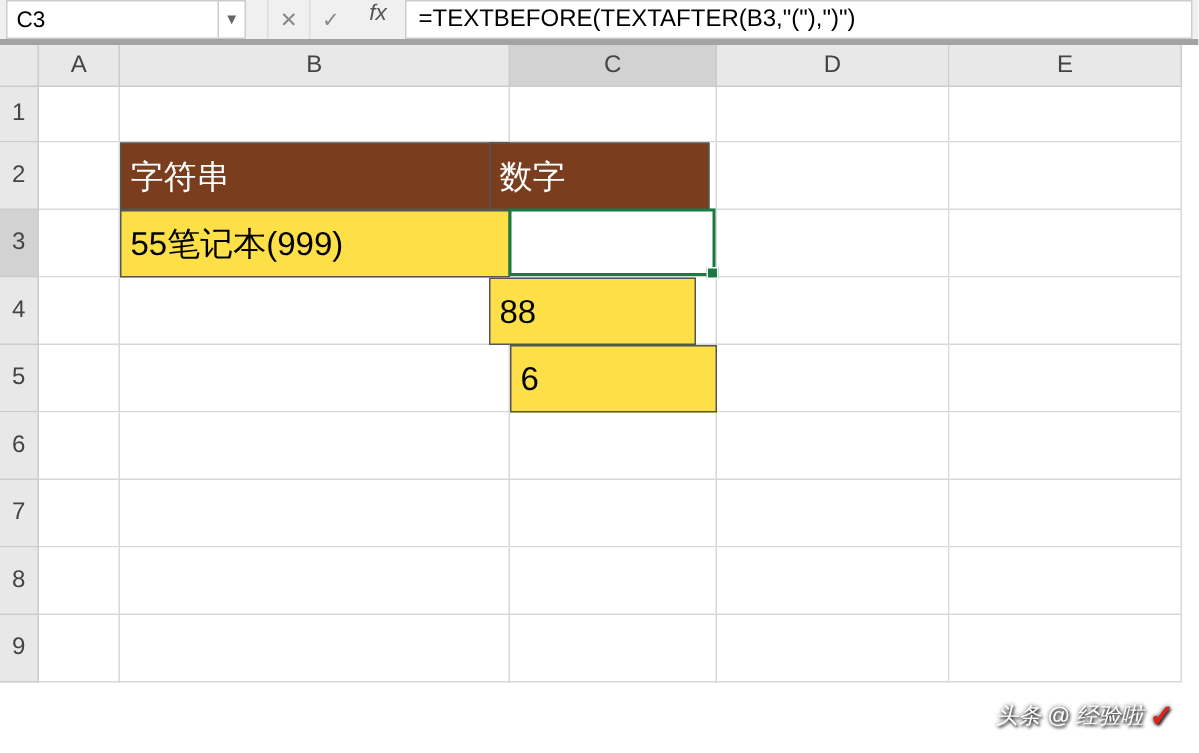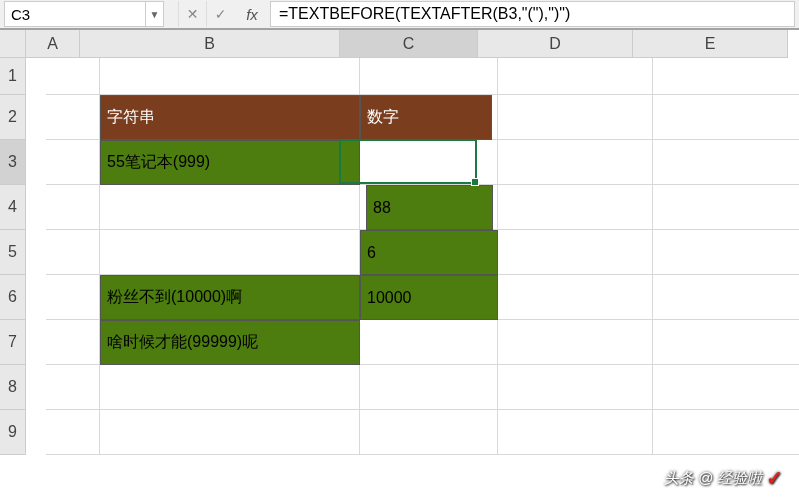--- a/index.html
+++ b/index.html
@@ -7,23 +7,22 @@
       font-family: Arial, "Microsoft YaHei", sans-serif;
       font-size: 14px;
       background: #fff;
       width: 799px;
       height: 502px;
       overflow: hidden;
       position: relative;
     }
     .formula-bar {
       display: flex;
-      align-items: center;
       height: 30px;
-      border-bottom: 2px solid #a3a3a3;
+      border-bottom: 4px solid #a3a3a3;
       background: #f0f0f0;
     }
     .name-box {
       width: 160px;
       height: 26px;
       display: flex;
       align-items: center;
       background: #fff;
       border: 1px solid #ccc;
       margin: 0 4px;
@@ -131,33 +130,32 @@
     .cells {
       position: relative;
       flex: 1;
     }
     .cell {
       position: absolute;
       border-right: 1px solid #d8d8d8;
       border-bottom: 1px solid #d8d8d8;
       display: flex;
       align-items: center;
-      font-size: 16px;
+      font-size: 22px;
       padding: 0 6px;
       background: #fff;
-      margin-left: 20px;
     }
     .cell.header-cell {
       background: #7a3e1f;
       color: #fff;
       border: 1px solid #555;
     }
     .cell.data-cell {
       border: 1px solid #555;
-      background: #4d7c0f;
+      background: #fde047;
     }
     .active-cell-border {
       position: absolute;
       border: 2px solid #1a7a41;
       pointer-events: none;
       z-index: 10;
     }
     .fill-handle {
       position: absolute;
       width: 8px;
@@ -267,27 +265,24 @@
           <div class="cell" style="left: 54px; top: 307px; width: 260px; height: 45px;"></div>
           <div class="cell" style="left: 314px; top: 307px; width: 138px; height: 45px;"></div>
           <div class="cell" style="left: 452px; top: 307px; width: 155px; height: 45px;"></div>
           <div class="cell" style="left: 607px; top: 307px; width: 155px; height: 45px;"></div>
           <div class="cell" style="left: 0px; top: 352px; width: 54px; height: 45px;"></div>
           <div class="cell" style="left: 54px; top: 352px; width: 260px; height: 45px;"></div>
           <div class="cell" style="left: 314px; top: 352px; width: 138px; height: 45px;"></div>
           <div class="cell" style="left: 452px; top: 352px; width: 155px; height: 45px;"></div>
           <div class="cell" style="left: 607px; top: 352px; width: 155px; height: 45px;"></div>
           <div class="cell header-cell" style="left: 54px; top: 37px; width: 260px; height: 45px;">字符串</div>
-          <div class="cell header-cell" style="left: 314px; top: 37px; width: 132px; height: 45px;">数字</div>
+          <div class="cell header-cell" style="left: 300px; top: 37px; width: 147px; height: 45px;">数字</div>
           <div class="cell data-cell" style="left: 54px; top: 82px; width: 260px; height: 45px;">55笔记本(999)</div>
-          <div class="cell data-cell" style="left: 320px; top: 127px; width: 127px; height: 45px;">88</div>
+          <div class="cell data-cell" style="left: 300px; top: 127px; width: 138px; height: 45px;">88</div>
           <div class="cell data-cell" style="left: 314px; top: 172px; width: 138px; height: 45px;">6</div>
-          <div class="cell data-cell" style="left: 54px; top: 217px; width: 260px; height: 45px;">粉丝不到(10000)啊</div>
-          <div class="cell data-cell" style="left: 314px; top: 217px; width: 138px; height: 45px;">10000</div>
-          <div class="cell data-cell" style="left: 54px; top: 262px; width: 260px; height: 45px;">啥时候才能(99999)呢</div>
           <div class="active-cell-border" style="left: 313px; top: 81px; width: 138px; height: 45px;">
             <div class="fill-handle"></div>
           </div>
         </div>
     </div>
   </div>
 </div>
 
 <div class="watermark">
   <span>头条 @</span>

